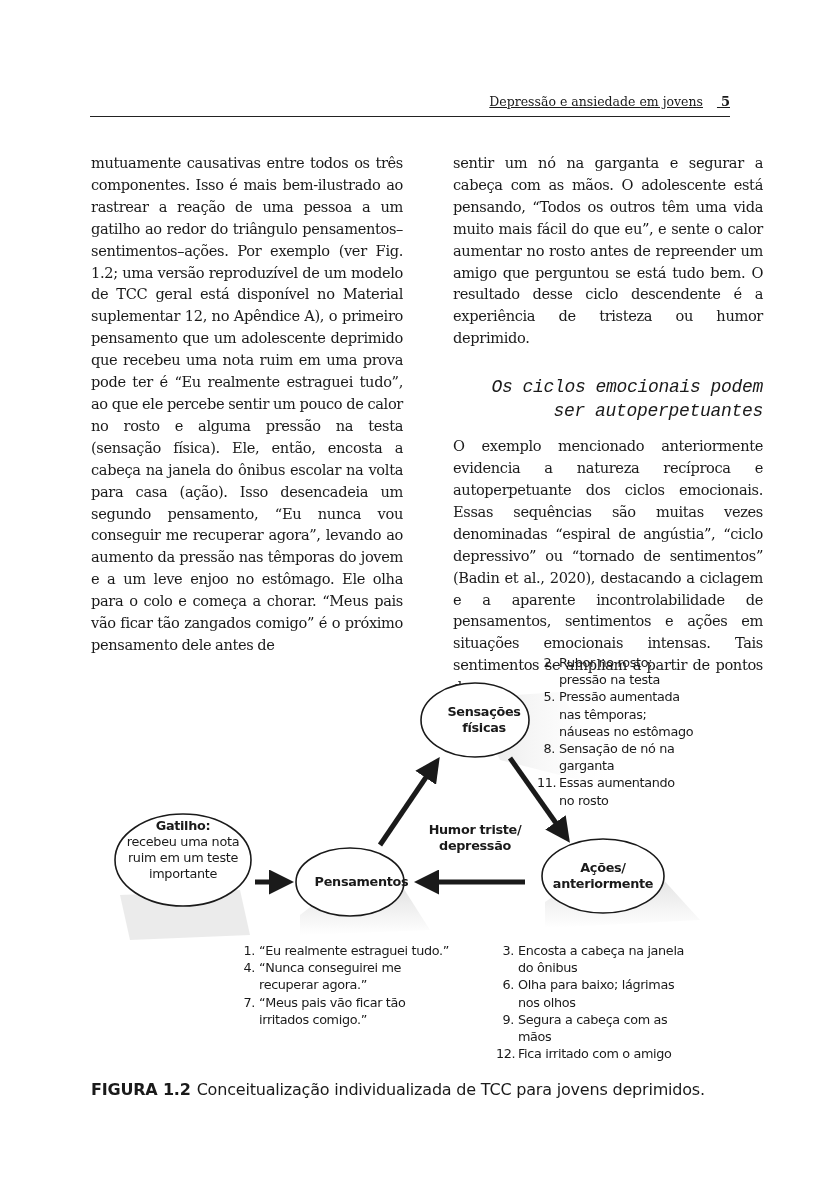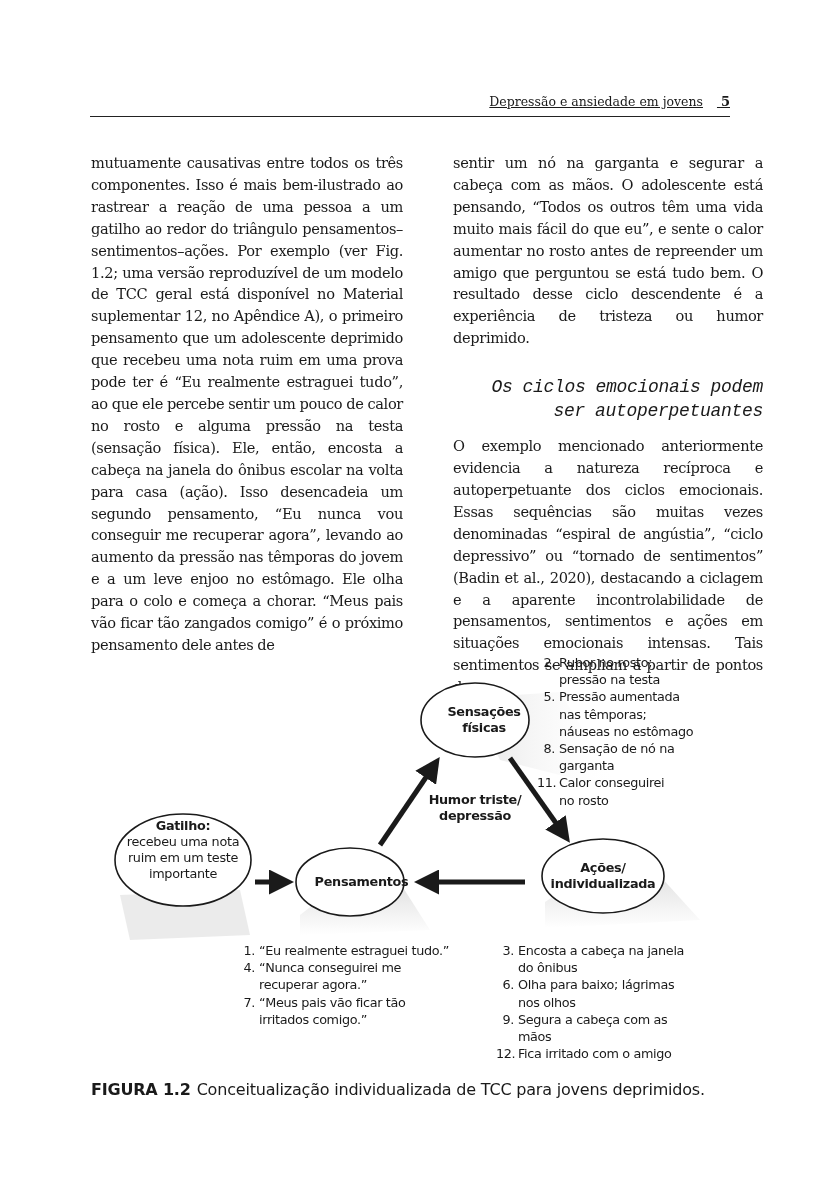--- a/index.html
+++ b/index.html
@@ -100,23 +100,23 @@
   </div>
   <div class="node-label" style="left:296px; top:234px; width:131px;">
     <div class="b">Pensamentos</div>
   </div>
   <div class="node-label" style="left:440px; top:64px; width:88px;">
     <div class="b">Sensações</div>
     <div class="b">físicas</div>
   </div>
   <div class="node-label" style="left:540px; top:220px; width:126px;">
     <div class="b">Ações/</div>
-    <div class="b">individualizada</div>
+    <div class="b">anteriormente</div>
   </div>
-  <div class="node-label" style="left:415px; top:152px; width:120px;">
+  <div class="node-label" style="left:415px; top:182px; width:120px;">
     <div class="b">Humor triste/</div>
     <div class="b">depressão</div>
   </div>
 
   <ul class="list" style="left:537px; top:14px; width:190px;">
     <li>
         <span class="num">2.</span>
         <div>Rubor no rosto;</div>
         <div>pressão na testa</div>
       </li>
@@ -126,21 +126,21 @@
         <div>nas têmporas;</div>
         <div>náuseas no estômago</div>
       </li>
     <li>
         <span class="num">8.</span>
         <div>Sensação de nó na</div>
         <div>garganta</div>
       </li>
     <li>
         <span class="num">11.</span>
-        <div>Calor conseguirei</div>
+        <div>Essas aumentando</div>
         <div>no rosto</div>
       </li>
   </ul>
 
   <ul class="list" style="left:237px; top:302px; width:240px;">
     <li>
         <span class="num">1.</span>
         <div>“Eu realmente estraguei tudo.”</div>
       </li>
     <li>

